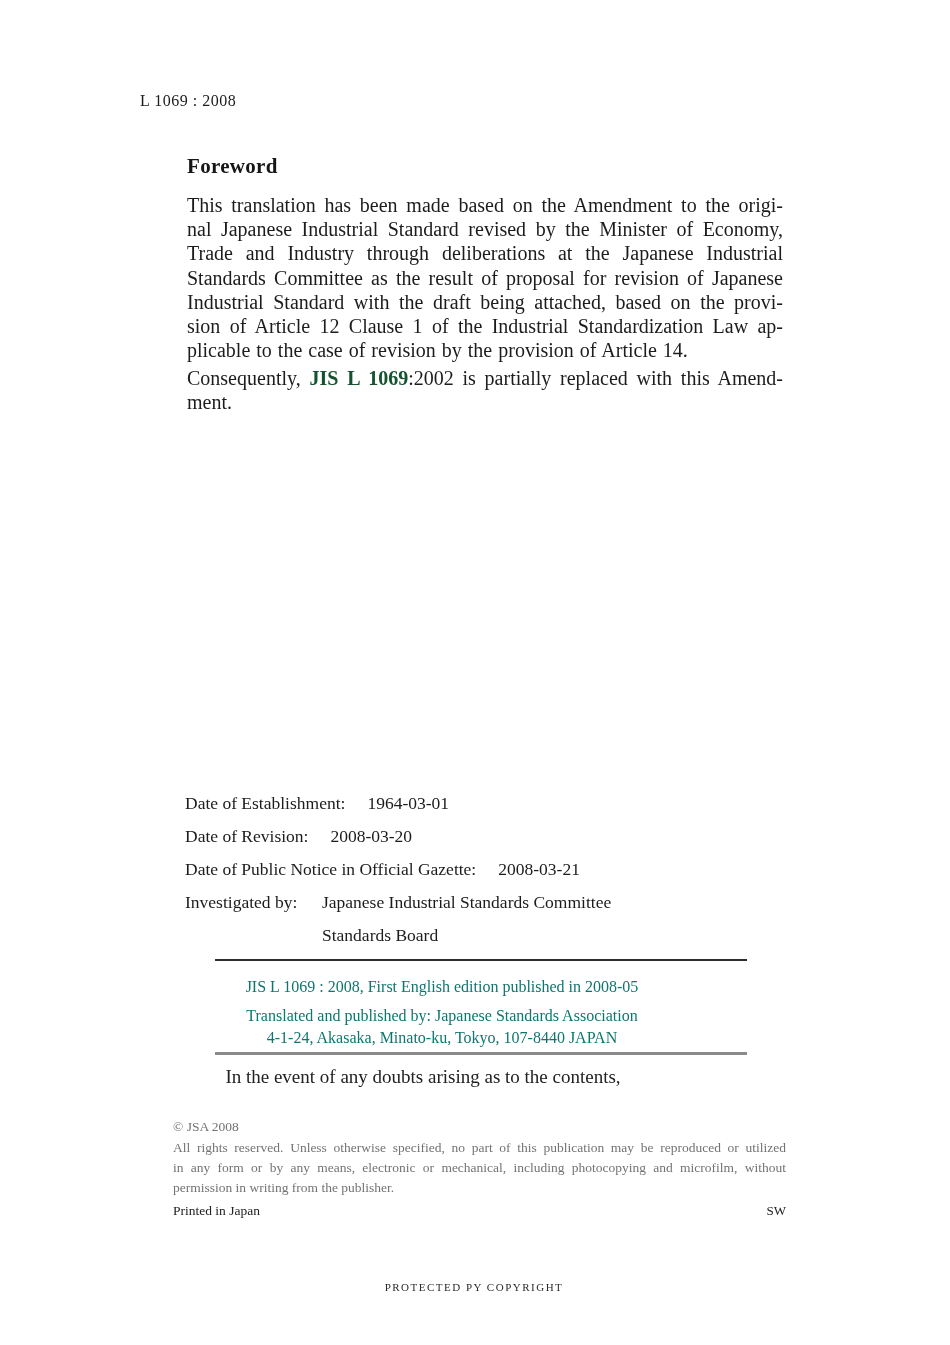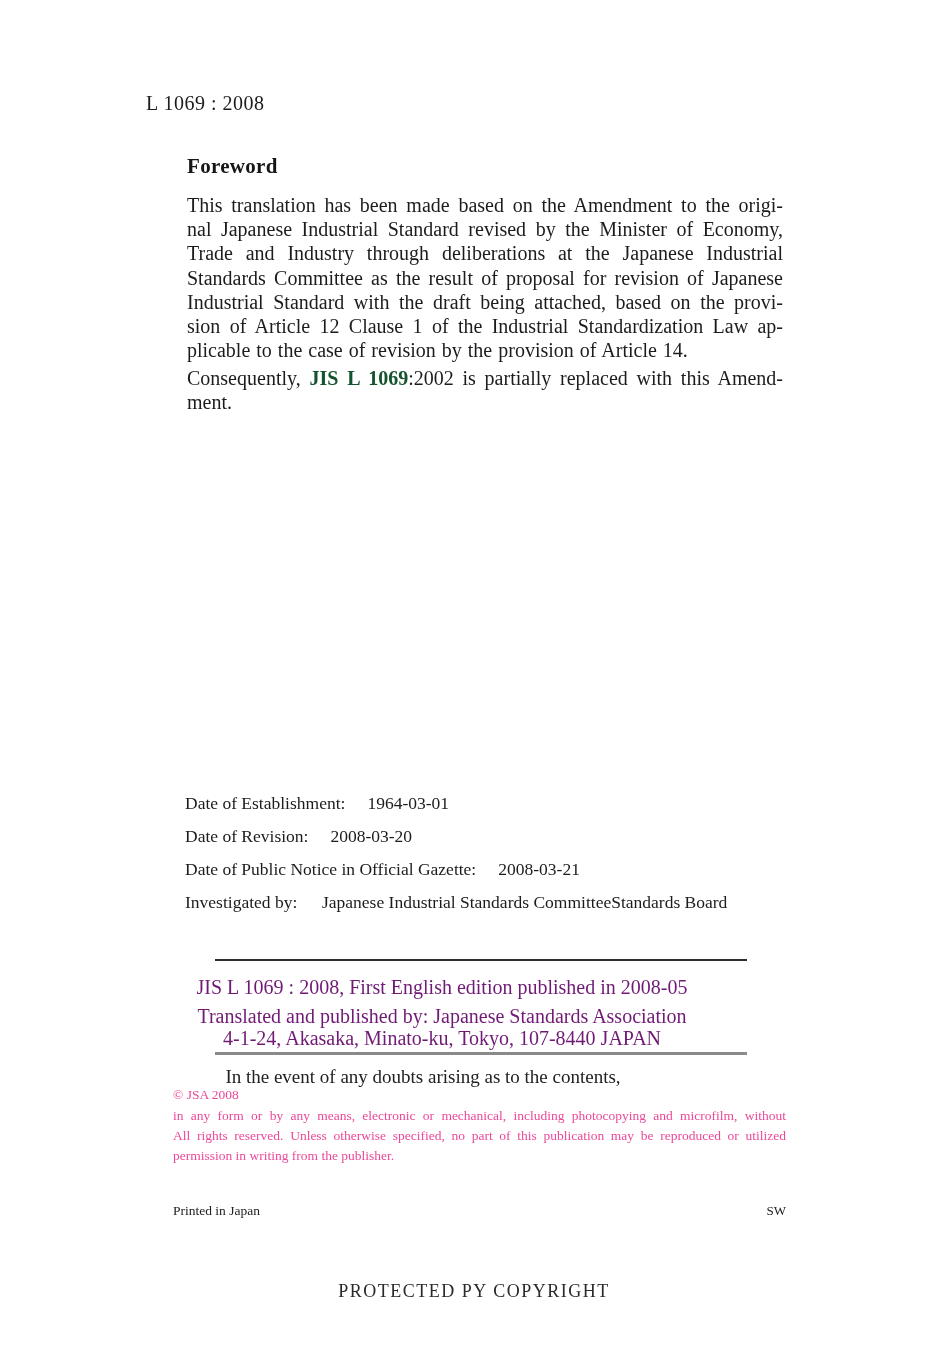--- a/index.html
+++ b/index.html
@@ -8,22 +8,22 @@
     position: relative;
     width: 950px; height: 1345px;
     background: #ffffff;
     color: #1c1c1c;
     font-family: "Liberation Serif", "DejaVu Serif", serif;
     overflow: hidden;
   }
   .abs { position: absolute; }
 
   .header-code {
-    left: 146px; top: 92px;
-    font-size: 20px; letter-spacing: 0.5px;
+    left: 140px; top: 92px;
+    font-size: 16px; letter-spacing: 0.5px;
   }
 
   .foreword-title {
     left: 187px; top: 154px;
     font-size: 21px; font-weight: 700; color: #161616;
     letter-spacing: 0.3px;
   }
 
   .body-block {
     left: 187px; width: 596px;
@@ -37,61 +37,61 @@
   .bold { font-weight: 700; color: #14532d; }
 
   .dates-block {
     left: 185px; top: 787px; width: 640px;
     font-size: 17.5px; line-height: 33px;
   }
   .date-row { display: flex; }
   .date-label { flex: 0 0 auto; }
   .date-gap { flex: 0 0 22px; }
   .inv-label { flex: 0 0 137px; }
-  .inv-values { display: flex; flex-direction: row; }
+  .inv-values { display: flex; flex-direction: column; }
 
   .rule1 {
     left: 215px; top: 959px; width: 532px; height: 2px;
     background: #2e2e2e;
   }
   .rule2 {
     left: 215px; top: 1052px; width: 532px; height: 3px;
     background: #8a8a8a;
   }
 
   .pub-block {
     left: 137px; top: 976px; width: 610px;
     text-align: center;
-    font-size: 20px; line-height: 22px; color: #701a75;
+    font-size: 16px; line-height: 22px; color: #0f766e;
   }
   .pub-edition { margin-bottom: 7px; }
 
   .doubts-block {
     left: 118px; top: 1066px; width: 610px;
     text-align: center;
     font-size: 19px; line-height: 22px; color: #222;
   }
 
   .copy-block {
-    left: 173px; top: 1085px; width: 613px;
-    font-size: 13.5px; line-height: 20px; color: #ec4899;
+    left: 173px; top: 1117px; width: 613px;
+    font-size: 13.5px; line-height: 20px; color: #737373;
   }
   .copy-jsa { margin-bottom: 1px; }
 
   .printed-row {
     left: 173px; top: 1203px; width: 613px;
     display: flex; justify-content: space-between; align-items: baseline;
     font-size: 13.5px; color: #222;
   }
   .sw-mark { font-size: 13px; }
 
   .footer-line {
     left: 174px; top: 1281px; width: 600px;
     text-align: center;
-    font-size: 18px; letter-spacing: 1.5px; color: #2a2a2a;
+    font-size: 11px; letter-spacing: 1.5px; color: #2a2a2a;
   }
 </style>
 </head>
 <body>
 
 <div class="abs header-code">L 1069 : 2008</div>
 
 <h1 class="abs foreword-title">Foreword</h1>
 
 <div class="abs body-block para1">
@@ -143,22 +143,22 @@
 </div>
 
 <div class="abs rule2"></div>
 
 <div class="abs doubts-block">
   <div>In the event of any doubts arising as to the contents,</div>
 </div>
 
 <div class="abs copy-block">
   <div class="copy-jsa">© JSA 2008</div>
+  <div class="jline">All rights reserved. Unless otherwise specified, no part of this publication may be reproduced or utilized</div>
   <div class="jline">in any form or by any means, electronic or mechanical, including photocopying and microfilm, without</div>
-  <div class="jline">All rights reserved. Unless otherwise specified, no part of this publication may be reproduced or utilized</div>
   <div class="lline">permission in writing from the publisher.</div>
 </div>
 
 <div class="abs printed-row">
   <span>Printed in Japan</span>
   <span class="sw-mark">SW</span>
 </div>
 
 <div class="abs footer-line">PROTECTED PY COPYRIGHT</div>
 

